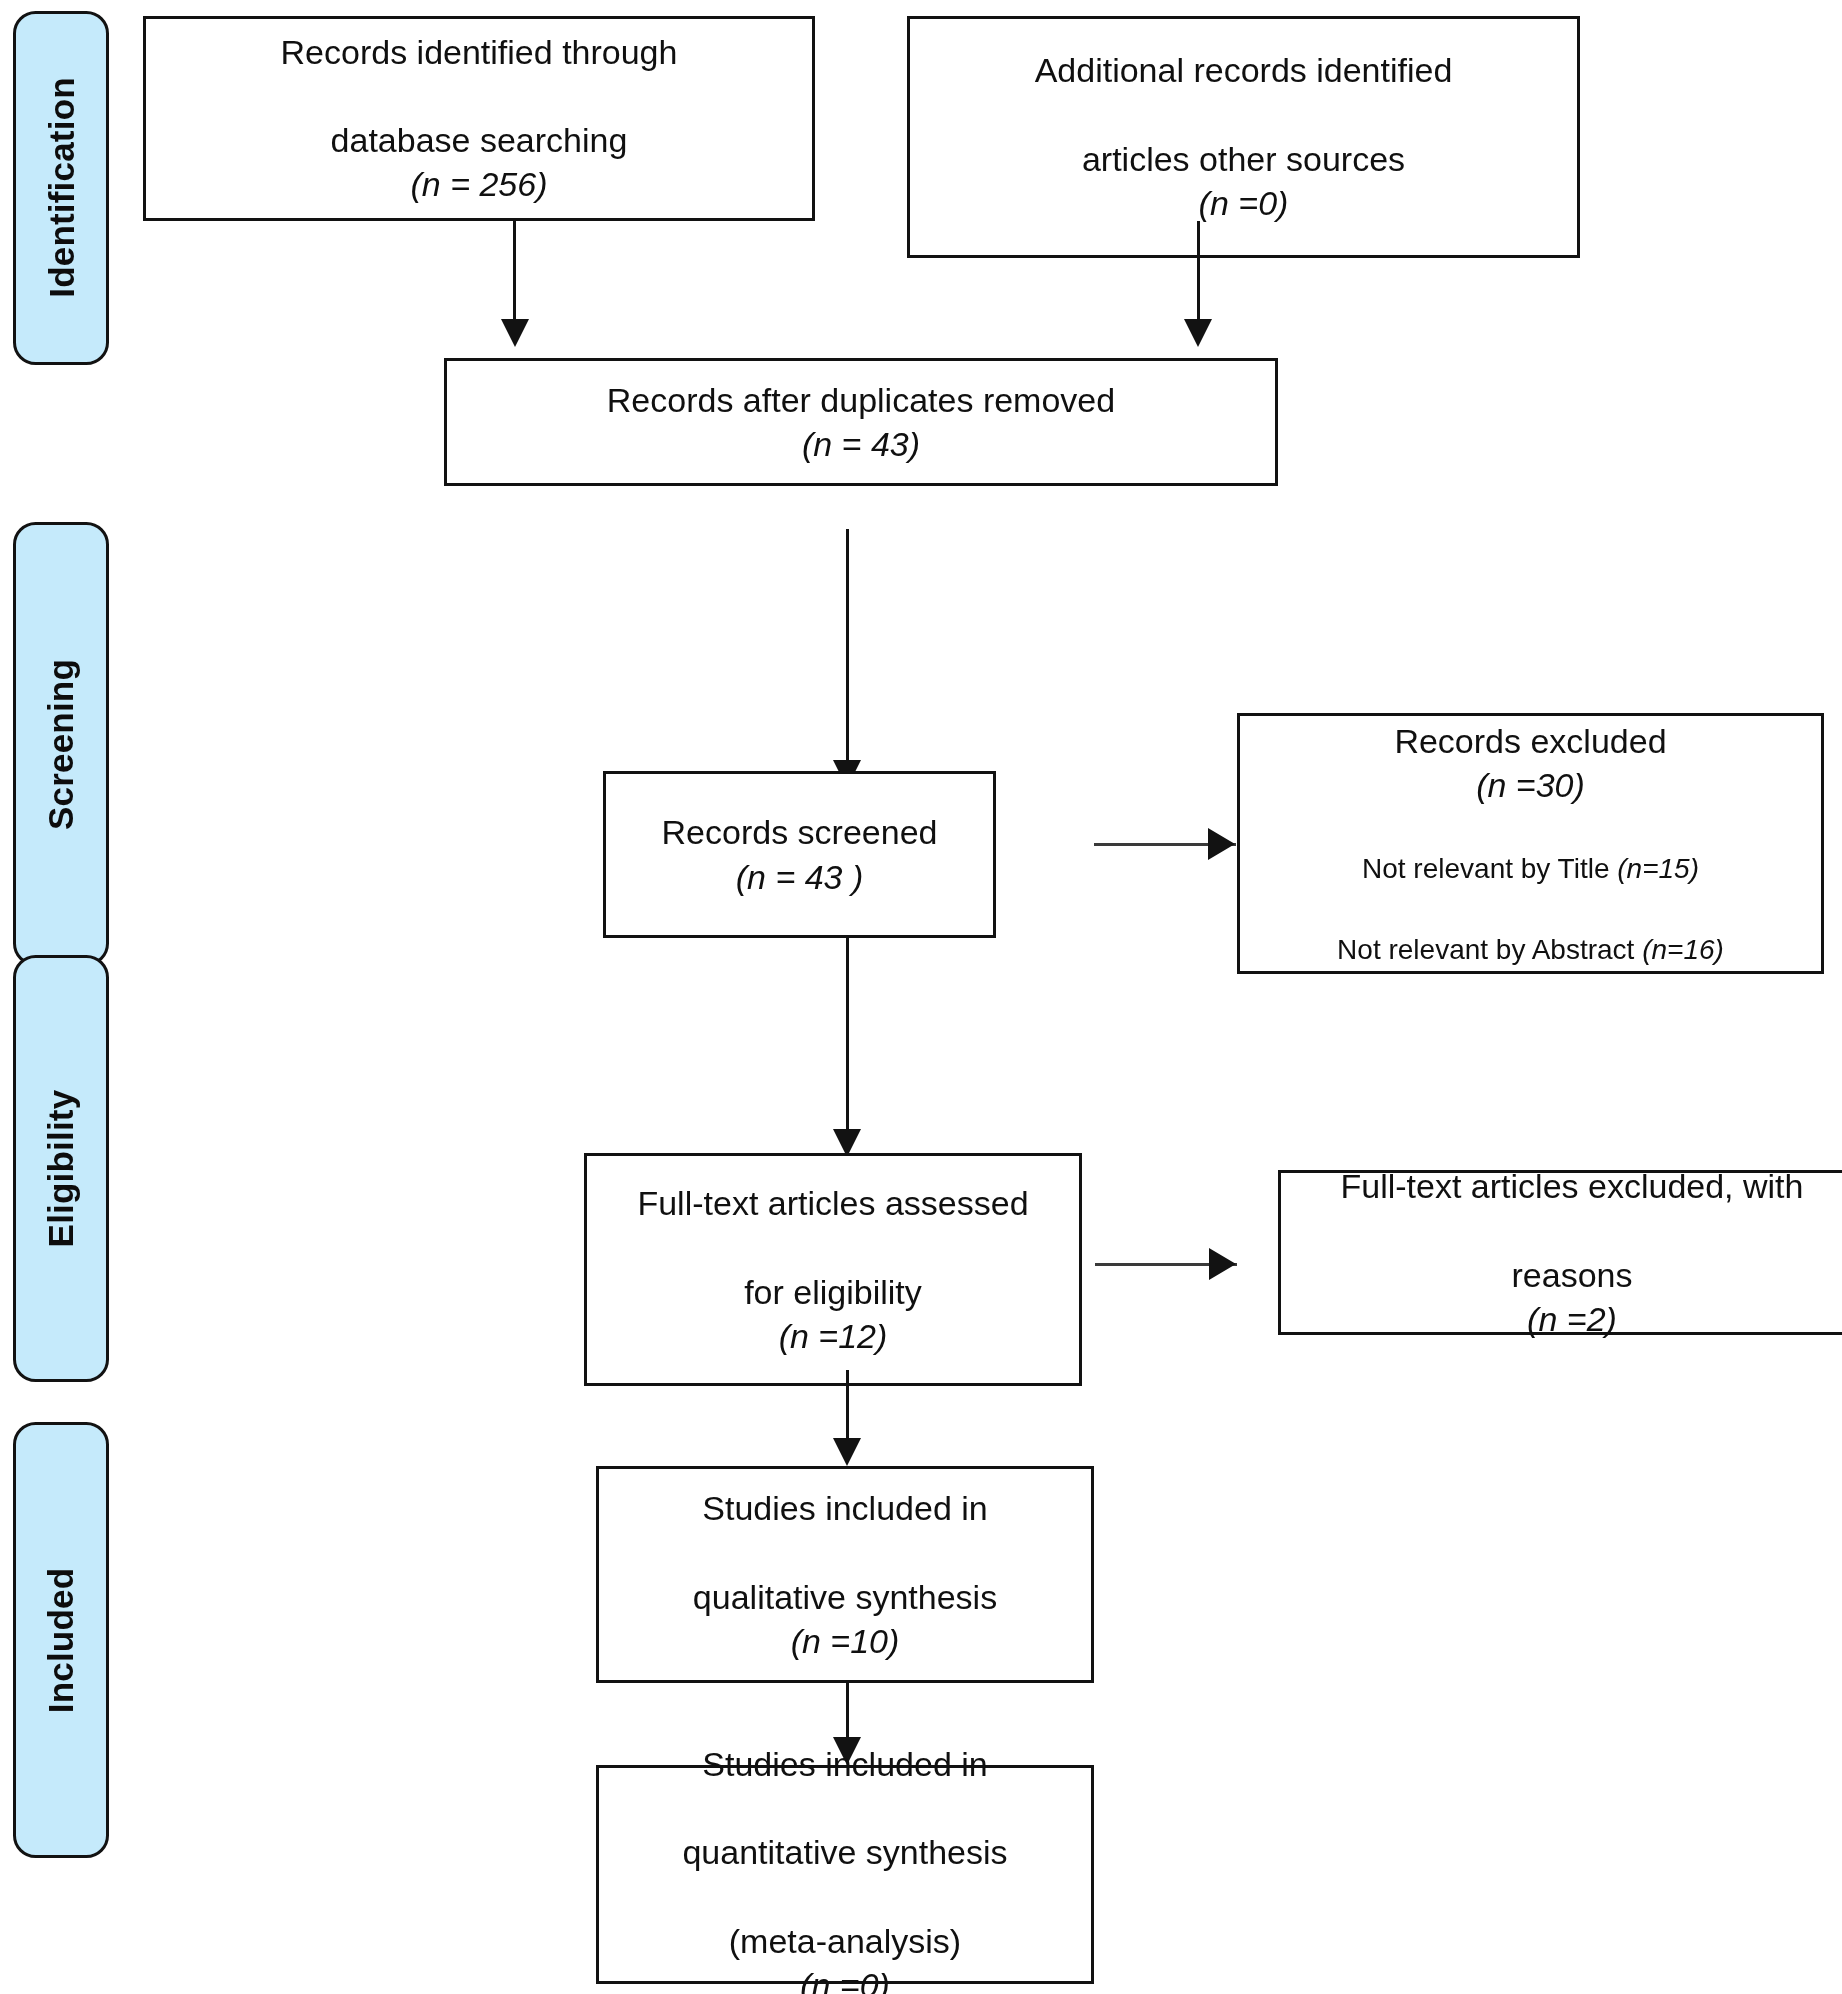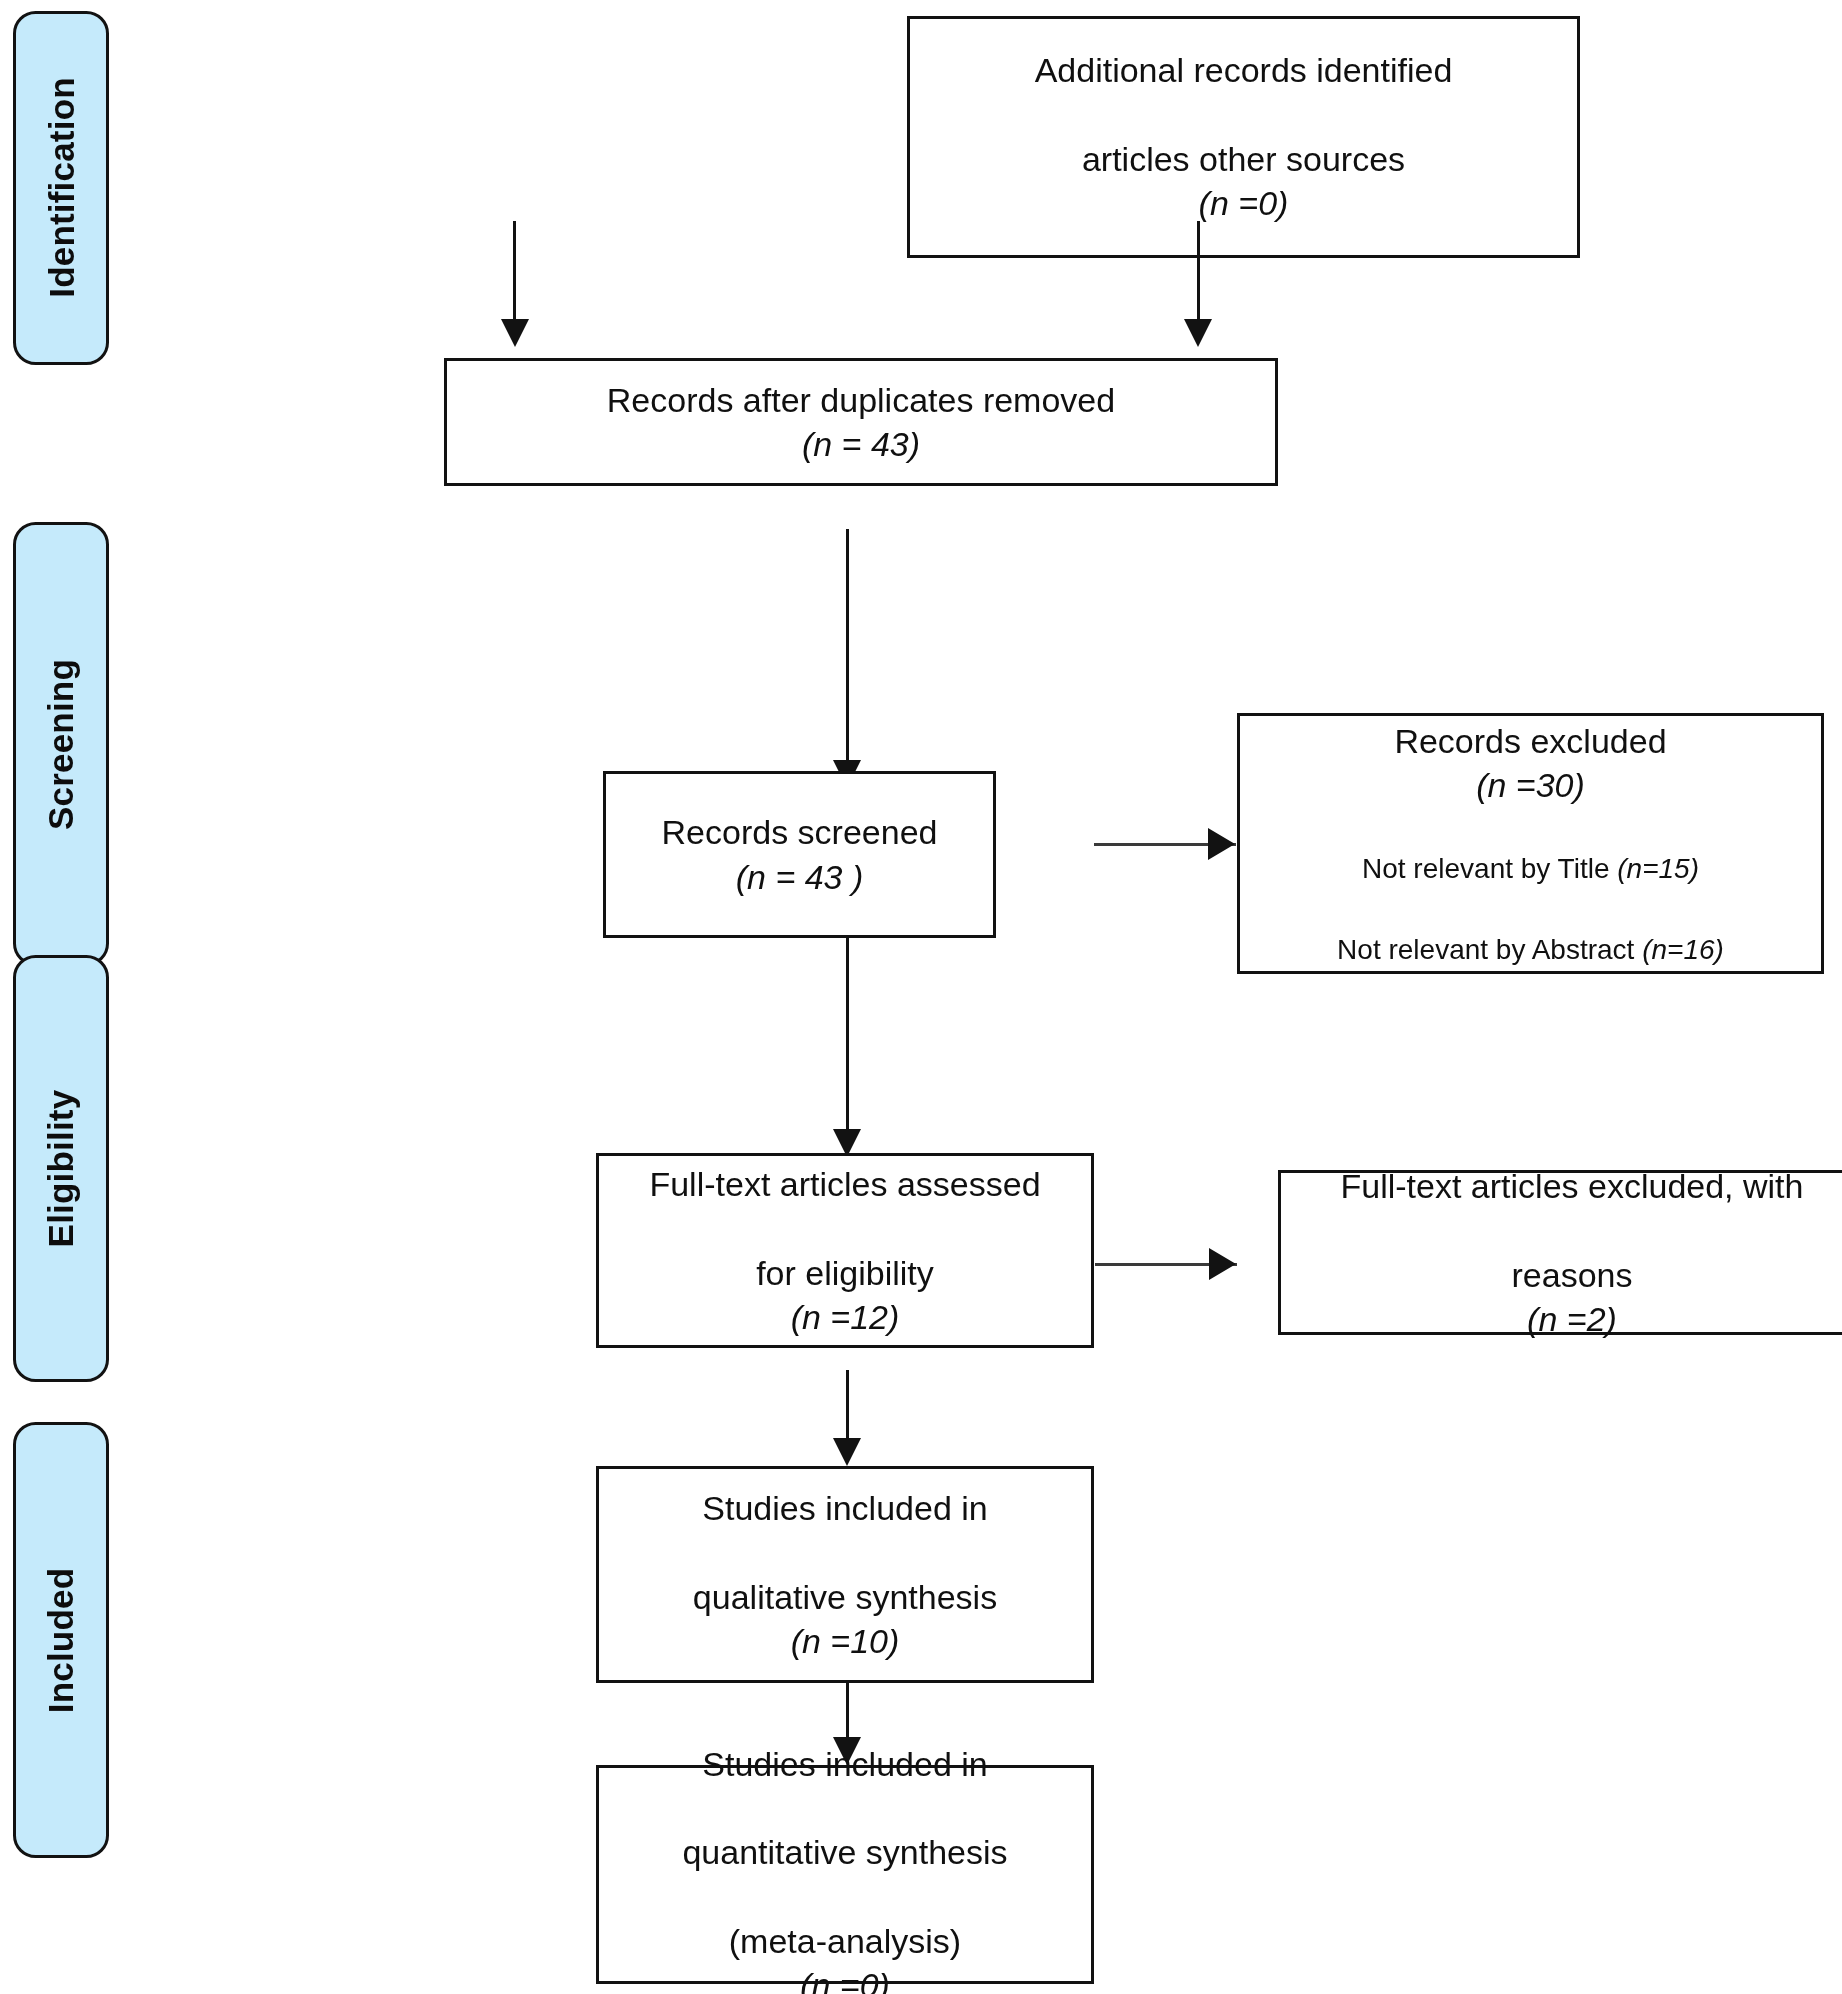--- a/index.html
+++ b/index.html
@@ -117,20 +117,27 @@
   </div>
 
   <div class="stage-tab" style="left:12.8px; top:955px; width:96px; height:427px;">
     <span class="stage-label">Eligibility</span>
   </div>
 
   <div class="stage-tab" style="left:12.8px; top:1422px; width:96px; height:436px;">
     <span class="stage-label">Included</span>
   </div>
 
+  <div class="flow-box" style="left:143px; top:15.7px; width:672px; height:205px;">
+    <div class="box-text">
+      <span>Records identified through</span><br>
+      <span>database searching</span>
+      <span class="box-n">(n = 256)</span>
+    </div>
+  </div>
 
   <div class="flow-box" style="left:907px; top:15.7px; width:673px; height:242px;">
     <div class="box-text">
       <span>Additional records identified</span><br>
       <span>articles other sources</span>
       <span class="box-n">(n =0)</span>
     </div>
   </div>
 
   <div class="v-line" style="left:513px; top:221px; height:98px;"></div>
@@ -164,21 +171,21 @@
       <span>Records excluded</span>
       <span class="box-n">(n =30)</span>
       <span class="box-line-mixed"><span>Not relevant by Title </span><i>(n=15)</i></span>
       <span class="box-line-mixed"><span>Not relevant by Abstract </span><i>(n=16)</i></span>
     </div>
   </div>
 
   <div class="v-line" style="left:846px; top:938px; height:191px;"></div>
   <div class="v-arrowhead" style="left:833px; top:1129px;"></div>
 
-  <div class="flow-box" style="left:596px; top:1153px; width:498px; height:195px;">
+  <div class="flow-box" style="left:584px; top:1153px; width:498px; height:233px;">
     <div class="box-text">
       <span>Full-text articles assessed</span><br>
       <span>for eligibility</span>
       <span class="box-n">(n =12)</span>
     </div>
   </div>
 
   <div class="h-line" style="left:1095px; top:1263px; width:142px;"></div>
   <div class="h-arrowhead" style="left:1209px; top:1248px;"></div>
 

